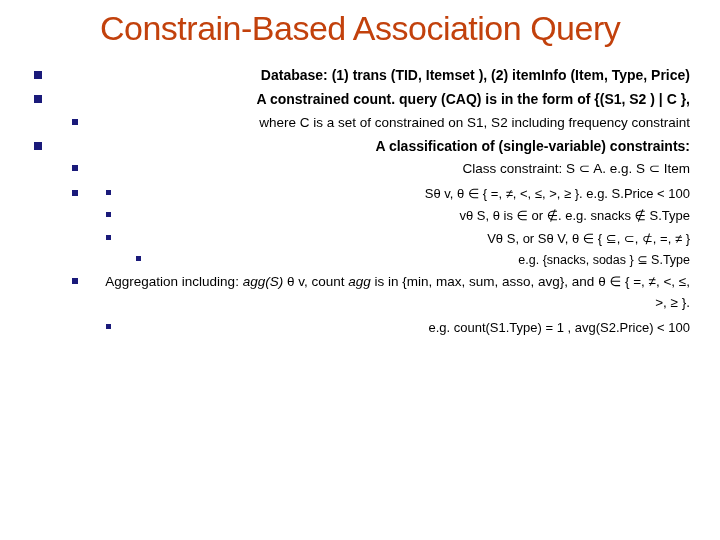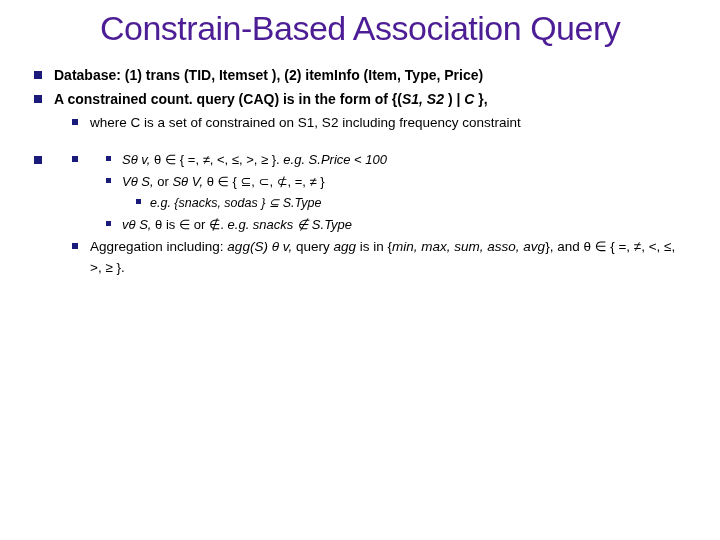--- a/index.html
+++ b/index.html
@@ -15,37 +15,38 @@
   .slide {
     width: 720px;
     height: 540px;
     position: relative;
     box-sizing: border-box;
     padding: 0 30px 0 30px;
   }
   .title {
     font-family: "Verdana", sans-serif;
     font-size: 34px;
-    color: #4c1d95;
+    color: #c2410c;
     margin: 10px 0 18px 70px;
     line-height: 1.1;
     font-weight: 400;
     letter-spacing: -0.5px;
   }
   ul.lvl1 {
     list-style: none;
     padding: 0 0 0 4px;
     margin: 0;
     font-size: 14px;
     line-height: 1.55;
   }
   ul.lvl1 > li {
     position: relative;
     padding-left: 20px;
     margin-bottom: 2px;
+    text-align: right;
   }
   ul.lvl1 > li::before {
     content: "";
     position: absolute;
     left: 0;
     top: 6px;
     width: 8px;
     height: 8px;
     background: #1a1a7a;
   }
@@ -66,21 +67,21 @@
     position: absolute;
     left: 0;
     top: 6px;
     width: 6px;
     height: 6px;
     background: #1a1a7a;
   }
   ul.lvl3 {
     list-style: none;
     padding: 0 0 0 16px;
-    margin: 16px 0 2px 0;
+    margin: 4px 0 2px 0;
     font-size: 13px;
   }
   ul.lvl3 > li {
     position: relative;
     padding-left: 16px;
     margin-bottom: 2px;
   }
   ul.lvl3 > li::before {
     content: "";
     position: absolute;
@@ -104,21 +105,21 @@
   ul.lvl4 > li::before {
     content: "";
     position: absolute;
     left: 0;
     top: 5px;
     width: 5px;
     height: 5px;
     background: #1a1a7a;
   }
   .b { font-weight: bold; }
-  .i { font-style: italic; }
+  .i { }
   .bi { font-weight: normal; font-style: italic; }
 </style>
 </head>
 <body>
 <div class="slide">
 
   <div class="title">Constrain-Based Association Query</div>
 
   <ul class="lvl1">
 
@@ -127,43 +128,53 @@
     </li>
 
     <li>
       <span class="b"><span>A constrained count. query (CAQ) is in the form of {(</span><span class="i">S1, S2 </span><span>) | </span><span class="i">C </span><span>},</span></span>
       <ul class="lvl2">
         <li>where C is a set of constrained on S1, S2 including frequency constraint</li>
       </ul>
     </li>
 
     <li>
+      <span class="b">A classification of (single-variable) constraints:</span>
       <ul class="lvl2">
 
+        <li>
+          <span>Class constraint: S ⊂ A.   </span>
+          <span class="i">e.g. S ⊂ Item</span>
+        </li>
 
         <li>
           <ul class="lvl3">
             <li>
               <span class="i">Sθ v, </span><span>θ ∈ { =, ≠, &lt;, ≤, &gt;, ≥ }.  </span><span class="i">e.g. S.Price &lt; 100</span>
+            </li>
+            <li>
+              <span class="i">vθ S, </span><span>θ is ∈ or ∉.  </span><span class="i">e.g. snacks ∉ S.Type</span>
             </li>
             <li>
               <span class="i">Vθ S, </span><span>or </span><span class="i">Sθ V, </span><span>θ ∈ { ⊆, ⊂, ⊄, =, ≠ }</span>
               <ul class="lvl4">
                 <li>
                   <span class="i">e.g. {snacks, sodas } ⊆ S.Type</span>
                 </li>
               </ul>
             </li>
-            <li>
-              <span class="i">vθ S, </span><span>θ is ∈ or ∉.  </span><span class="i">e.g. snacks ∉ S.Type</span>
-            </li>
           </ul>
         </li>
 
         <li>
-          <span>Aggregation including: </span><span class="bi">agg(S) </span><span class="i">θ  v, </span><span>query </span><span class="bi">agg </span><span>is in {</span><span class="i">min, max, sum, asso, avg</span><span>}, and θ ∈ { =, ≠, &lt;, ≤, &gt;, ≥ }.</span>
+          <span>Aggregation including: </span><span class="bi">agg(S) </span><span class="i">θ  v, </span><span>count </span><span class="bi">agg </span><span>is in {</span><span class="i">min, max, sum, asso, avg</span><span>}, and θ ∈ { =, ≠, &lt;, ≤, &gt;, ≥ }.</span>
+          <ul class="lvl3">
+            <li>
+              <span class="i">e.g. count(S1.Type) = 1 ,  avg(S2.Price) &lt; 100</span>
+            </li>
+          </ul>
         </li>
 
       </ul>
     </li>
 
   </ul>
 </div>
 
 </body></html>

